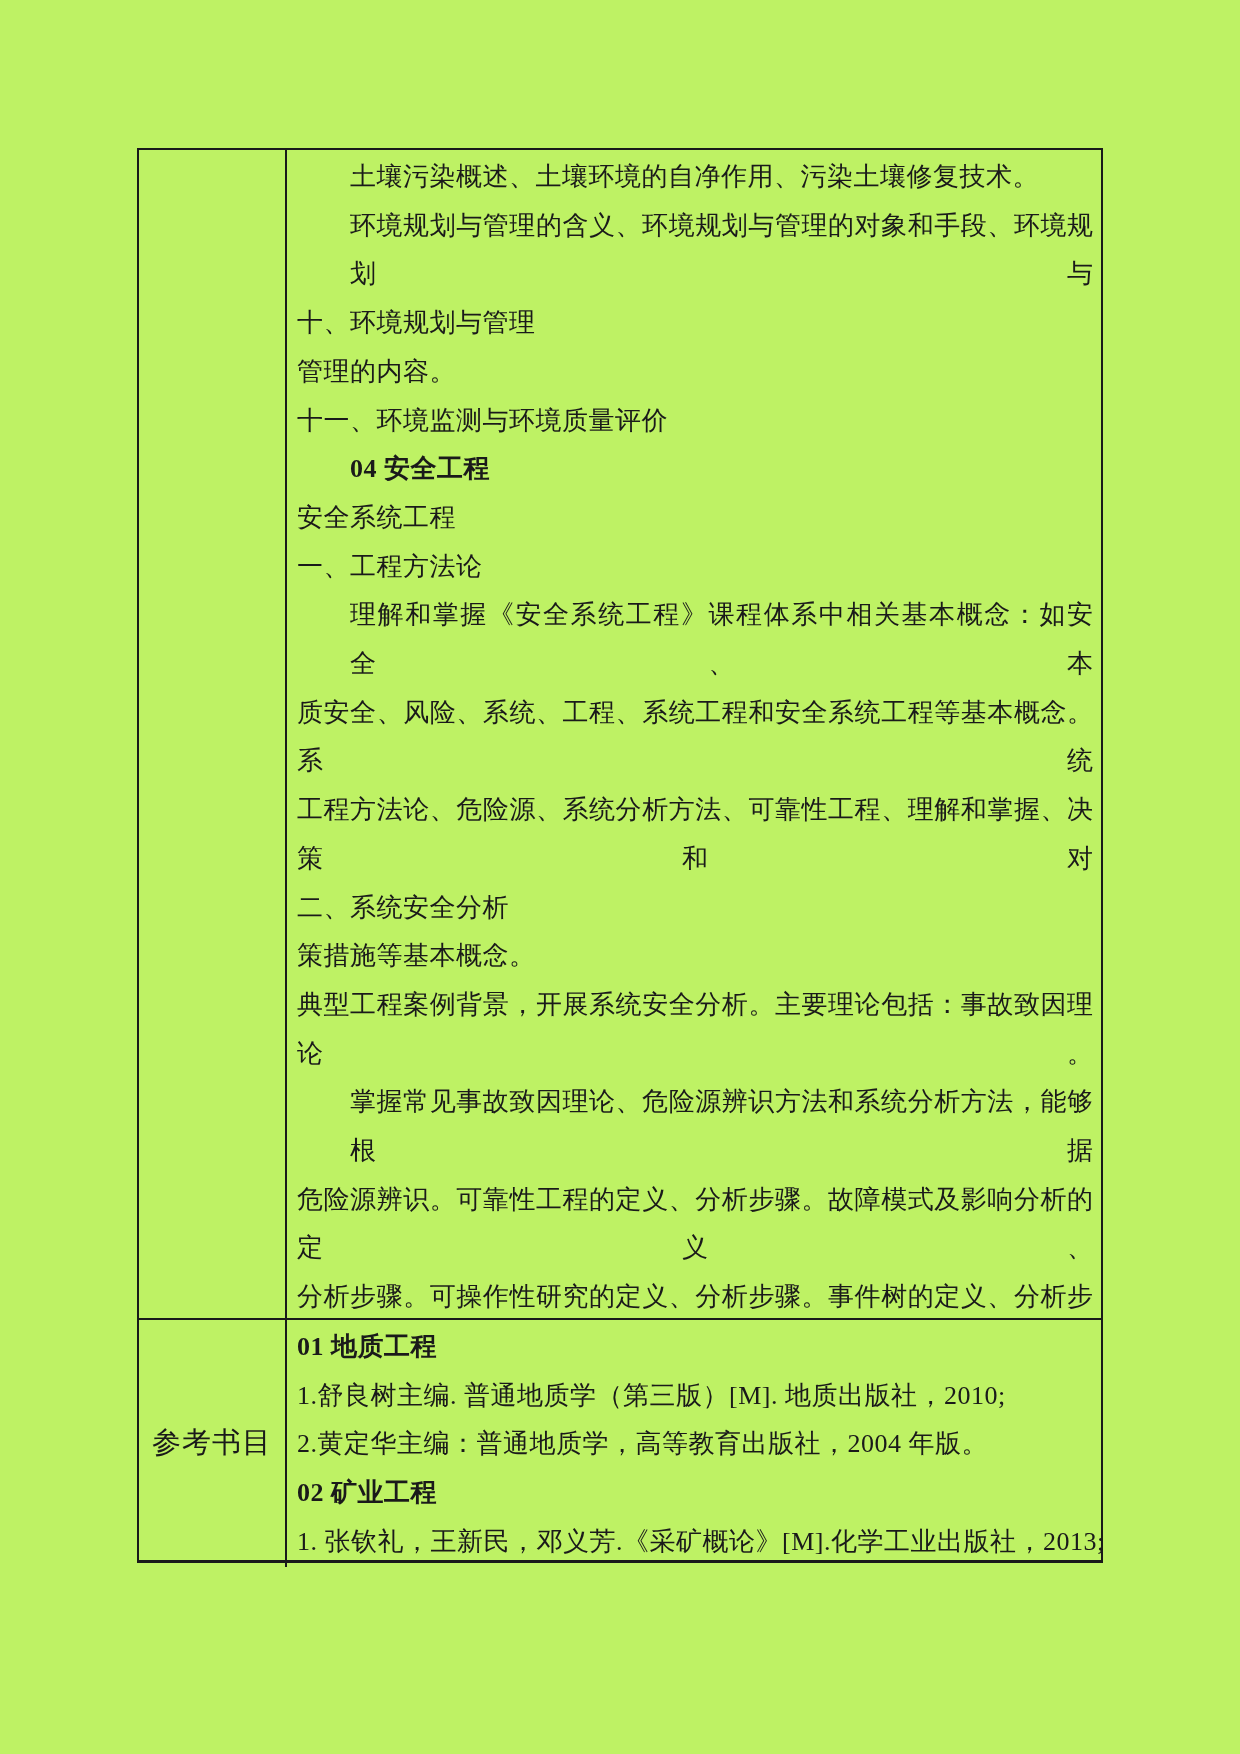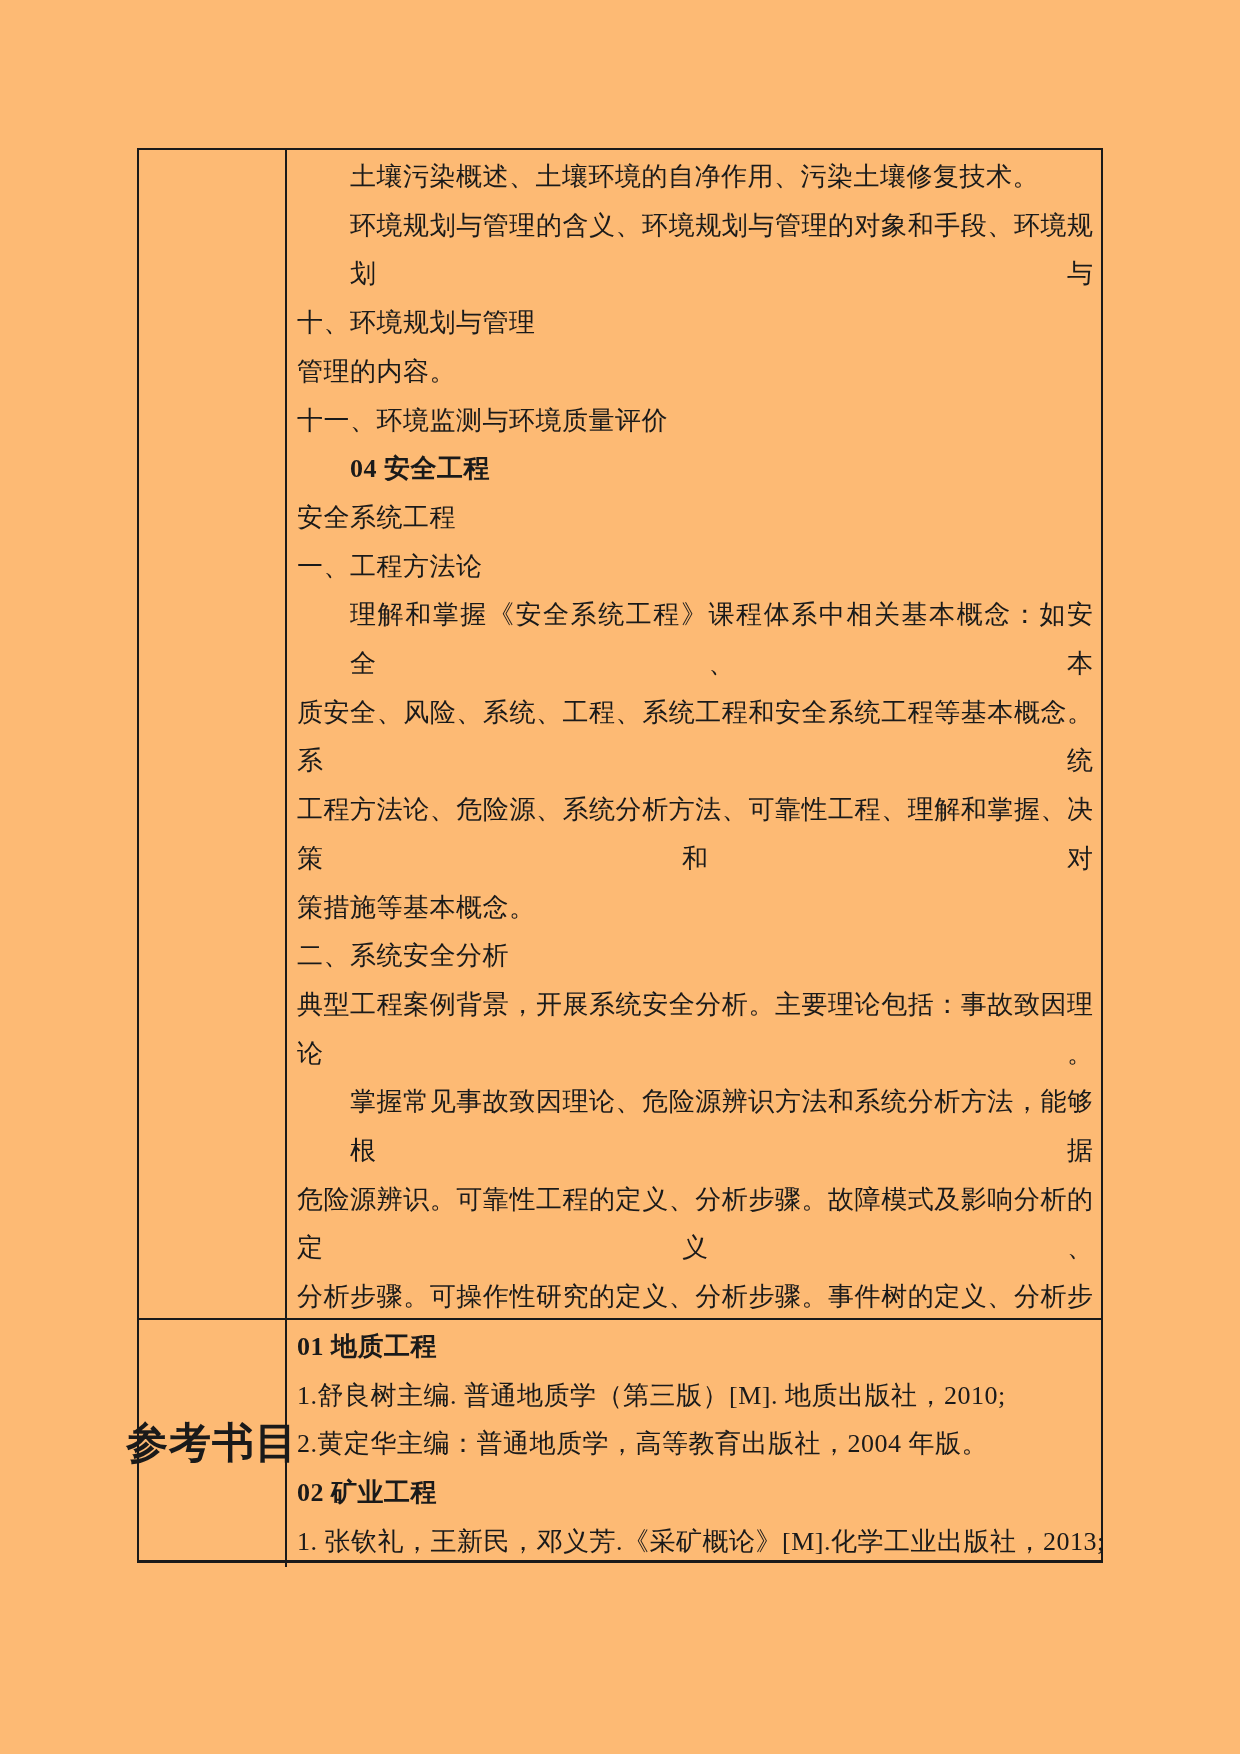--- a/index.html
+++ b/index.html
@@ -4,21 +4,21 @@
 <style>
   html, body {
     margin: 0;
     padding: 0;
     background: #ffffff;
   }
   .page {
     position: relative;
     width: 1240px;
     height: 1754px;
-    background: #fdba74;
+    background: #bef264;
     font-family: "Liberation Serif", "DejaVu Serif", serif;
     color: #1a1a1a;
     overflow: hidden;
   }
   .doc-table {
     position: absolute;
     left: 137px;
     top: 148px;
     width: 966px;
     height: 1415px;
@@ -42,22 +42,22 @@
   .label-cell {
     width: 148px;
     box-sizing: border-box;
     border-right: 2px solid #1a1a1a;
     flex: 0 0 148px;
     display: flex;
     align-items: center;
     justify-content: center;
   }
   .row-label {
-    font-size: 42px;
-    font-weight: bold;
+    font-size: 29px;
+    font-weight: normal;
     letter-spacing: 1px;
     white-space: nowrap;
   }
   .content-cell {
     flex: 1 1 auto;
     box-sizing: border-box;
     padding: 3px 8px 0 10px;
     overflow: hidden;
   }
   .line {
@@ -93,22 +93,22 @@
           <div class="line indent fill">环境规划与管理的含义、环境规划与管理的对象和手段、环境规划与</div>
           <div class="line">十、环境规划与管理</div>
           <div class="line">管理的内容。</div>
           <div class="line">十一、环境监测与环境质量评价</div>
           <div class="line indent bold">04 安全工程</div>
           <div class="line">安全系统工程</div>
           <div class="line">一、工程方法论</div>
           <div class="line indent fill">理解和掌握《安全系统工程》课程体系中相关基本概念：如安全、本</div>
           <div class="line fill">质安全、风险、系统、工程、系统工程和安全系统工程等基本概念。系统</div>
           <div class="line fill">工程方法论、危险源、系统分析方法、可靠性工程、理解和掌握、决策和对</div>
+          <div class="line">二、系统安全分析</div>
           <div class="line">策措施等基本概念。</div>
-          <div class="line">二、系统安全分析</div>
           <div class="line fill">典型工程案例背景，开展系统安全分析。主要理论包括：事故致因理论。</div>
           <div class="line indent fill">掌握常见事故致因理论、危险源辨识方法和系统分析方法，能够根据</div>
           <div class="line fill">危险源辨识。可靠性工程的定义、分析步骤。故障模式及影响分析的定义、</div>
           <div class="line fill">分析步骤。可操作性研究的定义、分析步骤。事件树的定义、分析步骤。</div>
         </div>
     </div>
     <div class="trow trow-references">
       <div class="label-cell">
         <span class="row-label">参考书目</span>
       </div>

